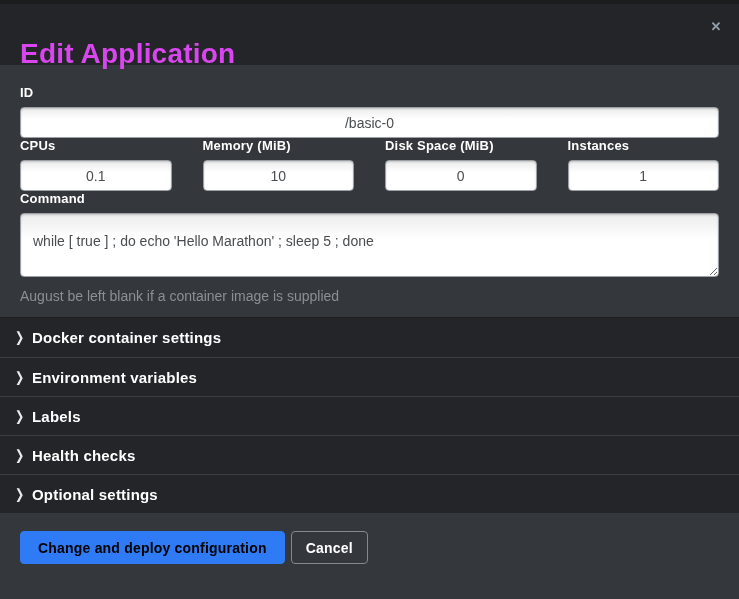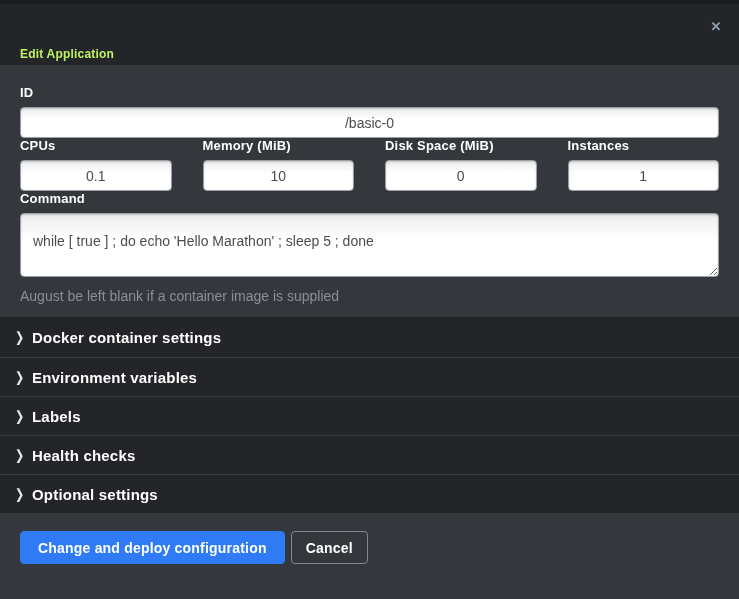--- a/index.html
+++ b/index.html
@@ -25,22 +25,22 @@
   .modal-header {
     position: relative;
     height: 61px;
     background: #232528;
     flex: 0 0 auto;
     display: flex;
     align-items: center;
     padding: 0 20px;
   }
   .modal-title {
-    color: #bef264;
-    font-size: 12px;
+    color: #d946ef;
+    font-size: 28px;
     font-weight: 700;
     letter-spacing: 0.2px;
     margin-top: 38px;
   }
   .close-btn {
     position: absolute;
     top: 12px;
     right: 12px;
     width: 22px;
     height: 22px;
@@ -144,21 +144,21 @@
     border-radius: 4px;
     font-family: "Liberation Sans", "DejaVu Sans", sans-serif;
     font-size: 14px;
     font-weight: 700;
     cursor: pointer;
     letter-spacing: 0.2px;
   }
   .btn-primary {
     background: #2f7bf5;
     border: 1px solid #2f7bf5;
-    color: #ffffff;
+    color: #000000;
     padding: 0 17px;
   }
   .btn-secondary {
     background: transparent;
     border: 1px solid #84898e;
     color: #ffffff;
     padding: 0 14px;
   }
 </style>
 </head>

